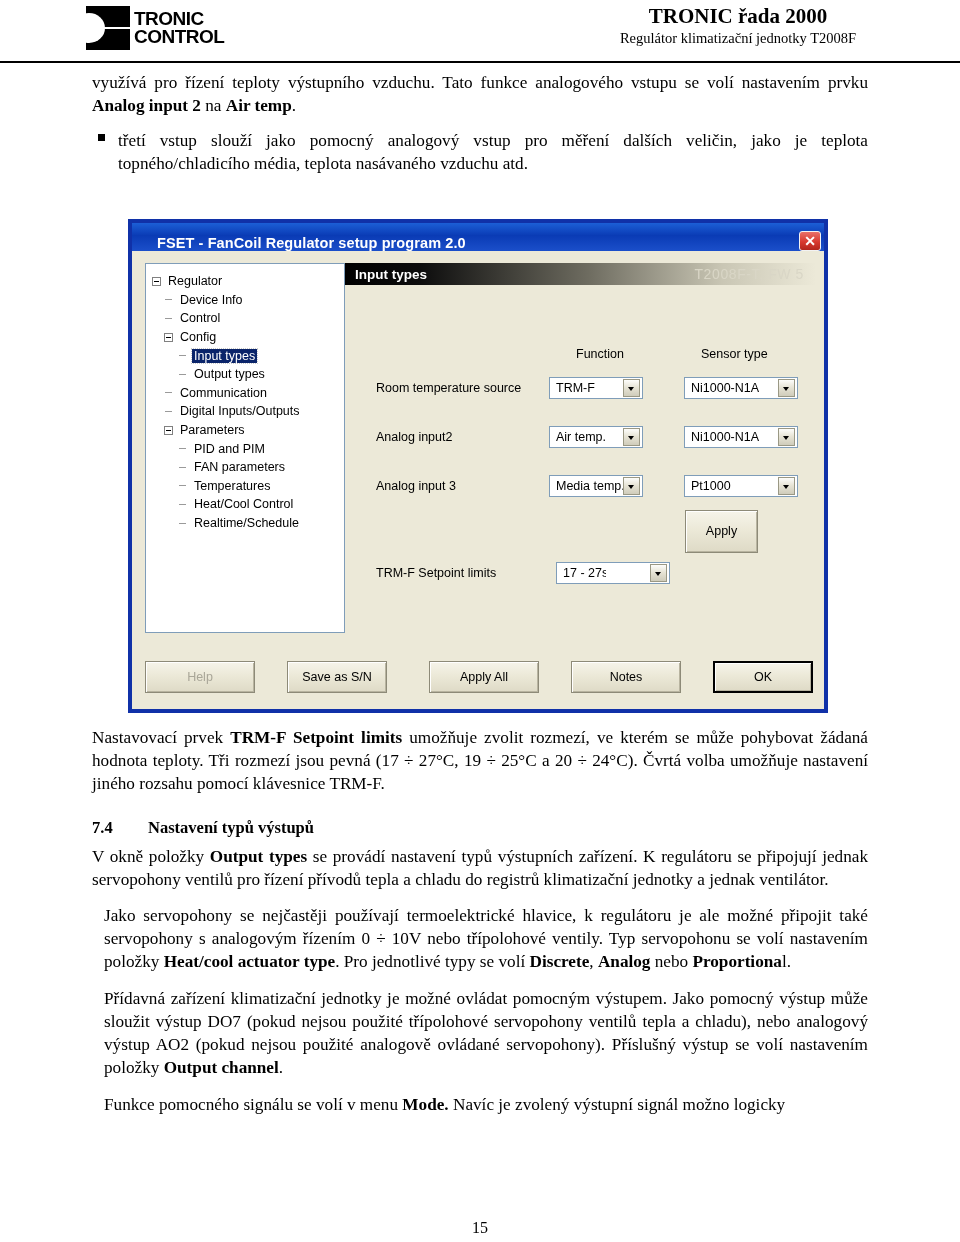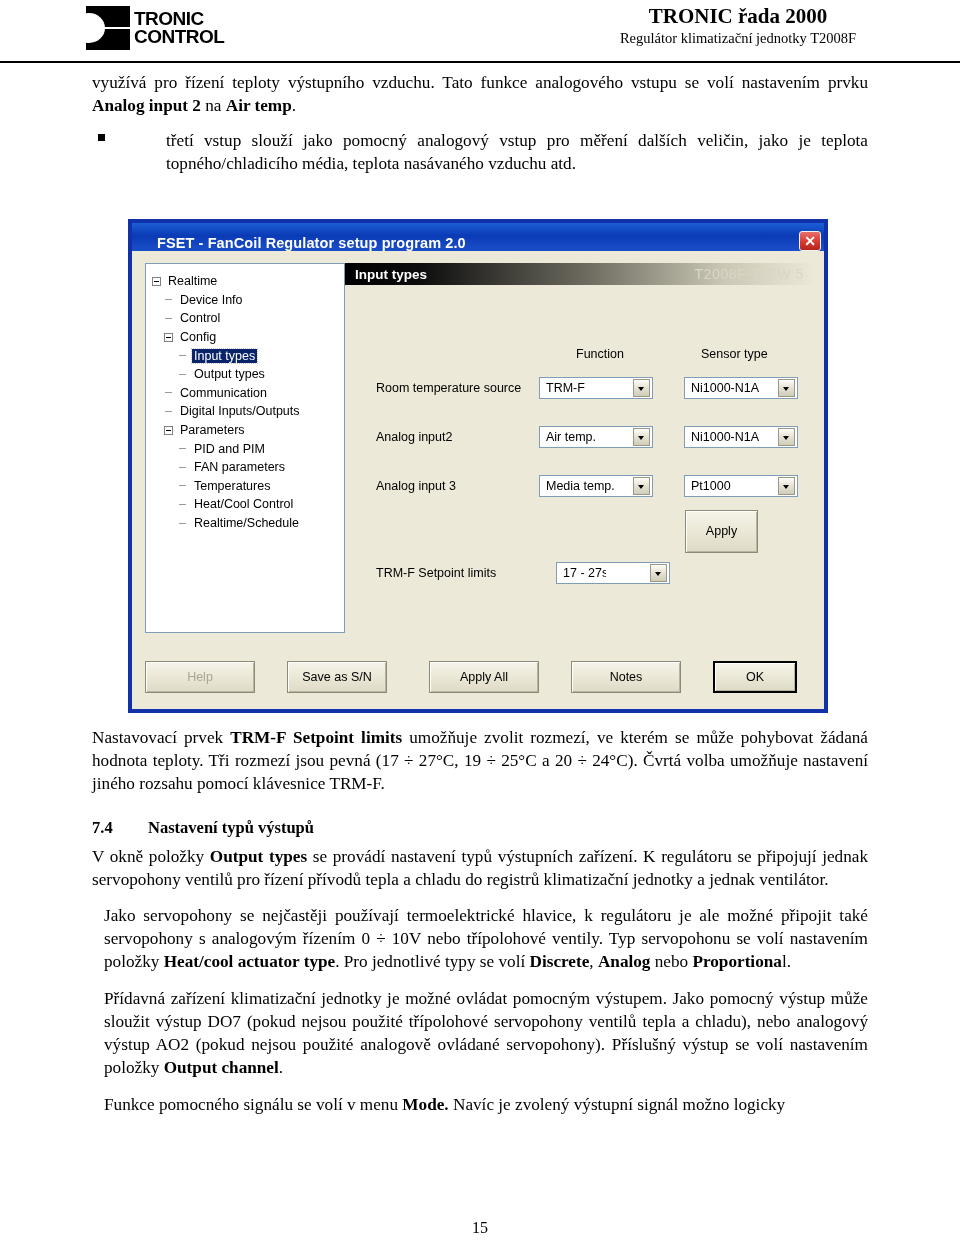--- a/index.html
+++ b/index.html
@@ -98,21 +98,20 @@
     font-size: 17.2px;
     line-height: 1.33;
     text-align: justify;
     text-justify: inter-word;
   }
   .b { font-weight: bold; }
 
   .bullet-row {
     display: flex;
     margin-top: 12px;
-    gap: 48px;
   }
   .bullet-mark {
     width: 26px;
     flex: 0 0 26px;
     font-size: 13px;
     line-height: 1.45;
     padding-left: 6px;
     box-sizing: border-box;
   }
   .bullet-sq {
@@ -320,21 +319,21 @@
     position: relative;
   }
   .combo .carrow::after {
     content: "";
     position: absolute;
     left: 4px; top: 7px;
     border-left: 3.5px solid transparent;
     border-right: 3.5px solid transparent;
     border-top: 4px solid #000;
   }
-  .combo.fn { left: 194px; width: 114px; }
+  .combo.fn { left: 204px; width: 94px; }
   .combo.st { left: 339px; width: 114px; }
   .combo.sp { left: 211px; width: 114px; gap: 44px; }
 
   .btn {
     background: linear-gradient(to bottom, #f6f4ea 0%, #ece9d8 45%, #dedac6 100%);
     border: 1px solid #8d8a78;
     box-shadow: inset 1px 1px 0 #ffffff, inset -1px -1px 0 #b8b4a0;
     font-family: "Liberation Sans", sans-serif;
     font-size: 12.5px;
     color: #000;
@@ -358,21 +357,21 @@
   .btnbar .btn {
     position: absolute;
     top: 0;
     height: 32px;
     line-height: 30px;
   }
   .btn.help { left: 0px;   width: 110px; color: #a9a698; }
   .btn.save { left: 142px; width: 100px; }
   .btn.applyall { left: 284px; width: 110px; }
   .btn.notes { left: 426px; width: 110px; }
-  .btn.ok { left: 568px; width: 84px; border: 2px solid #000; line-height: 28px; }
+  .btn.ok { left: 568px; width: 100px; border: 2px solid #000; line-height: 28px; }
 
   
   .lower {
     position: absolute;
     left: 92px;
     top: 727px;
     width: 776px;
   }
   .sec-head {
     display: flex;
@@ -429,21 +428,21 @@
     <div class="titlebar">
       <div class="titlebar-text">FSET - FanCoil Regulator setup program 2.0</div>
       <div class="close-btn">✕</div>
     </div>
 
     <div class="dialog-body">
 
       <div class="tree-panel">
         <div class="tnode">
           <span class="tbox"></span>
-          <span class="tlabel">Realtime</span>
+          <span class="tlabel">Regulator</span>
         </div>
         <div class="tnode ind1">
           <span class="tdash"></span>
           <span class="tlabel">Device Info</span>
         </div>
         <div class="tnode ind1">
           <span class="tdash"></span>
           <span class="tlabel">Control</span>
         </div>
         <div class="tnode ind1">

